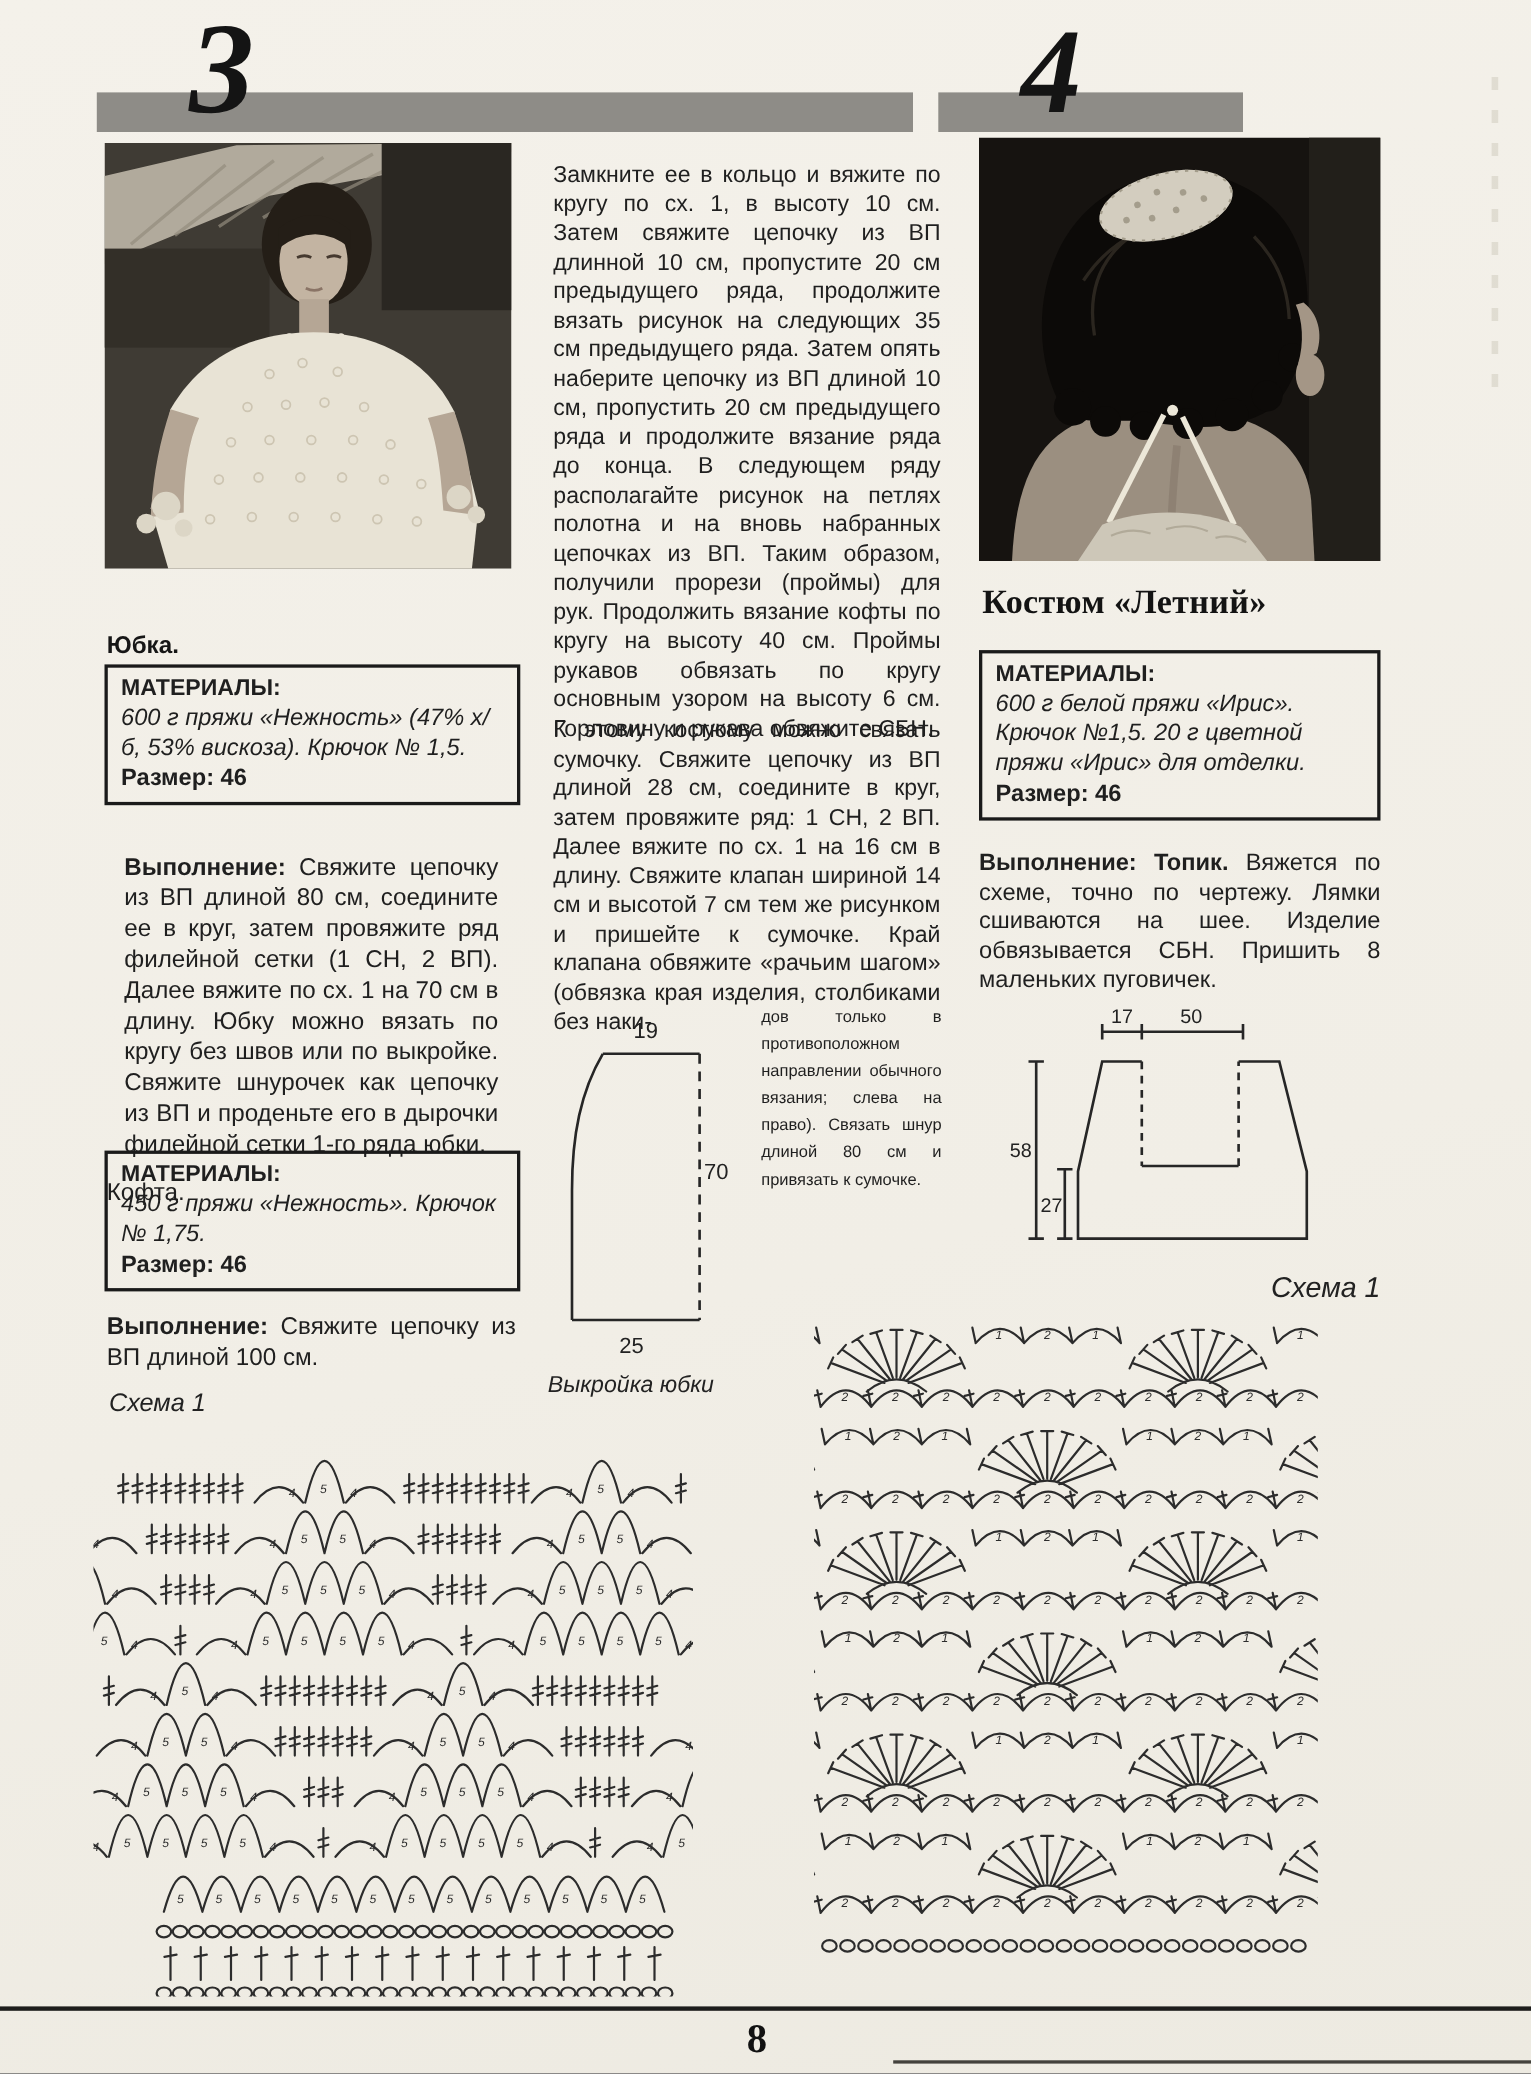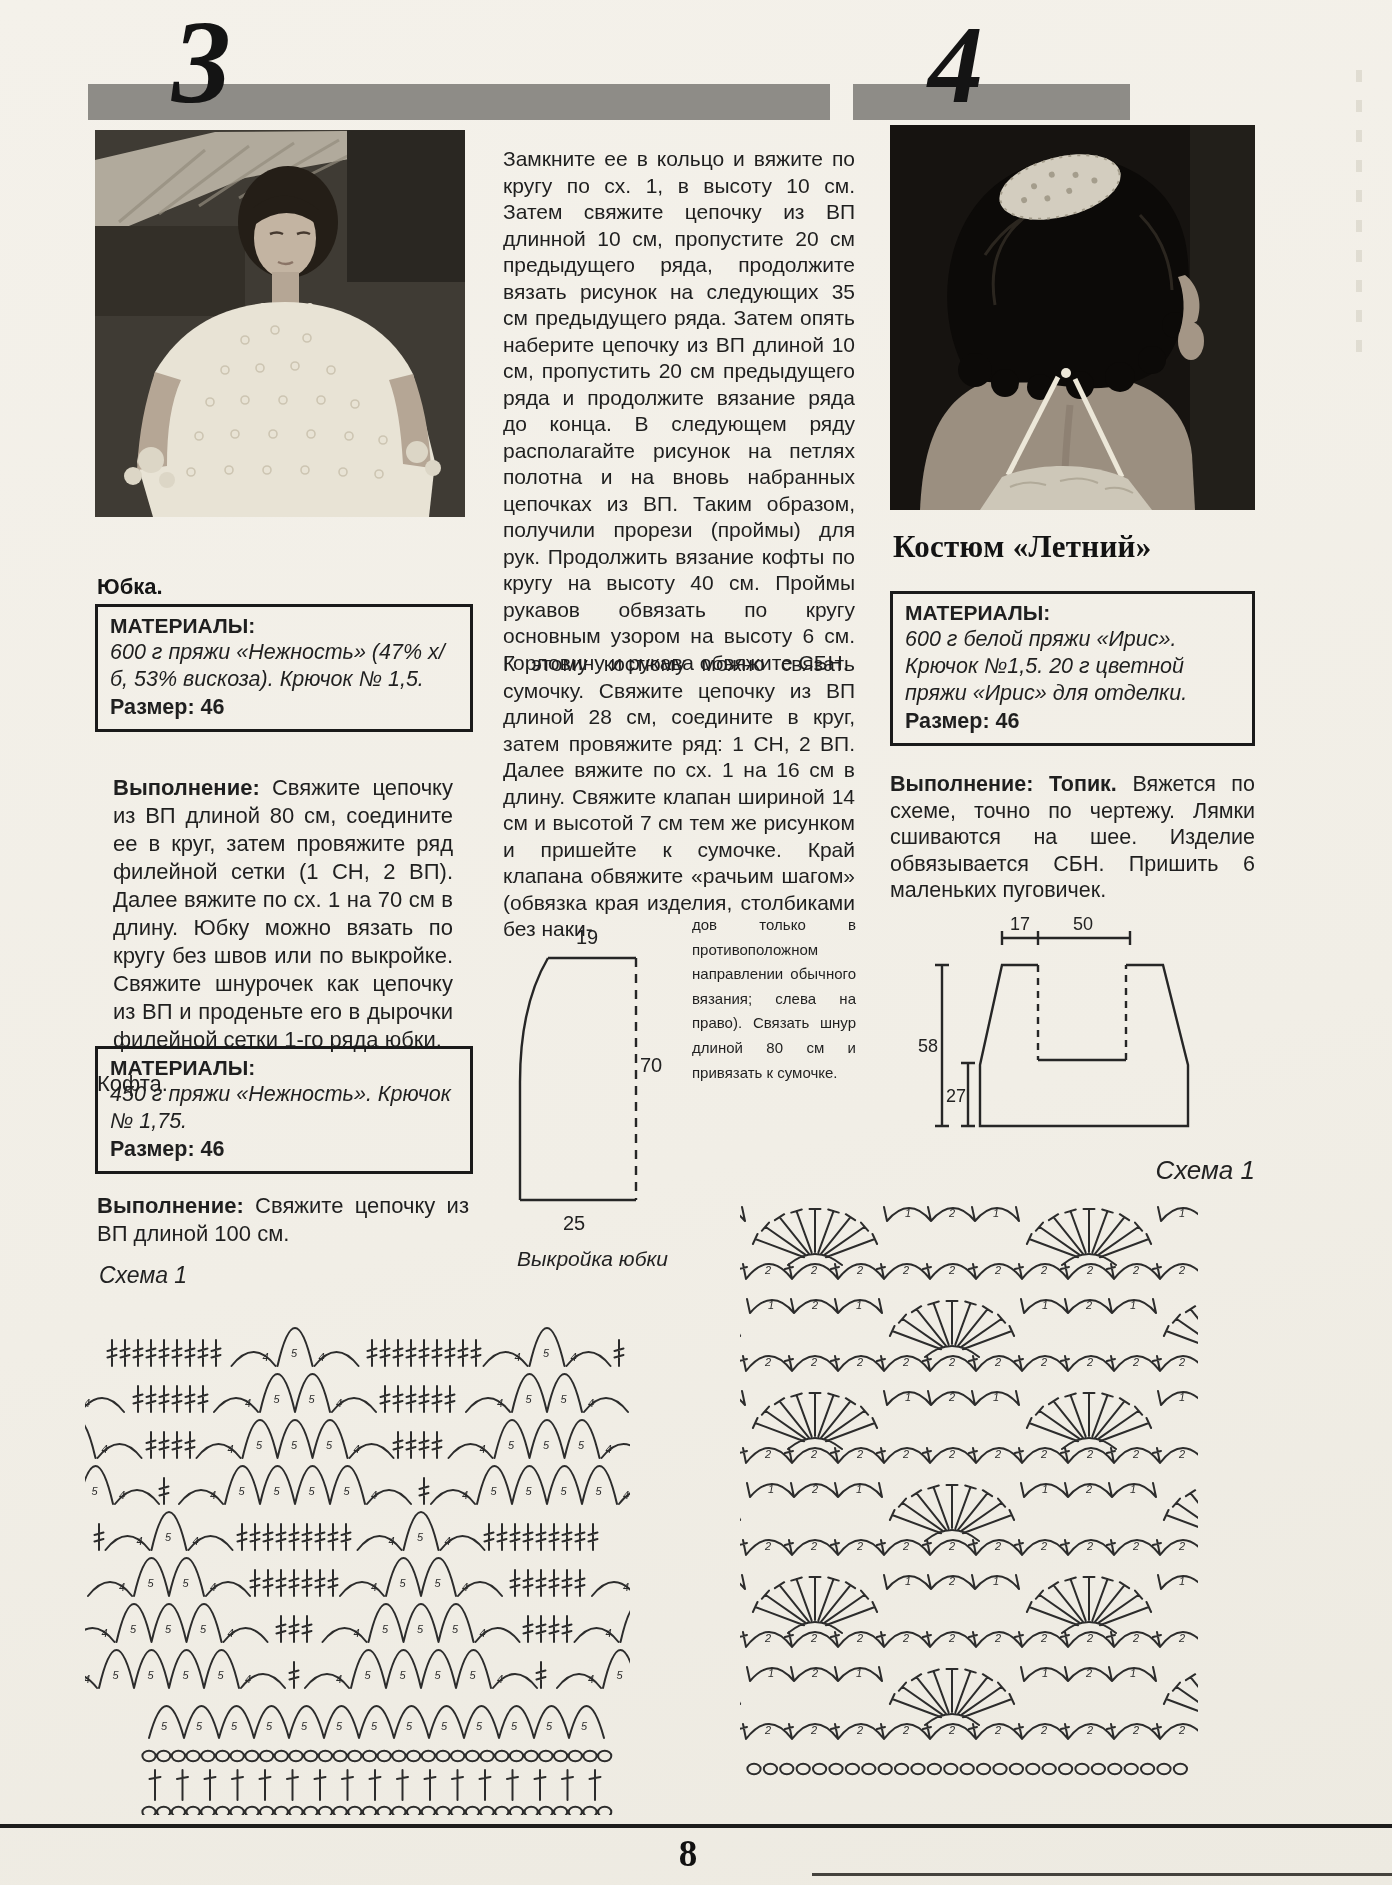--- a/index.html
+++ b/index.html
@@ -140,21 +140,21 @@
 
   <svg class="abs" style="left:508px;top:900px" width="170" height="345" viewBox="0 0 170 345">
     <text class="dim" x="68" y="44">19</text>
     <path class="outline" d="M40,58 L128,58"></path>
     <path class="outline" d="M128,58 L128,300" stroke-dasharray="9 7"></path>
     <path class="outline" d="M12,300 L128,300"></path>
     <path class="outline" d="M40,58 C20,92 12,132 12,182 L12,300"></path>
     <text class="dim" x="132" y="172">70</text>
     <text class="dim" x="55" y="330">25</text>
   </svg>
-  <div class="caption" style="left:517px;top:1247px">Выкройка юбки</div>
+  <div class="caption" style="left:498px;top:1247px">Выкройка юбки</div>
 
   <svg class="abs" style="left:890px;top:125px" width="365" height="385" viewBox="0 0 365 385">
     <rect width="365" height="385" fill="#161310"></rect>
     <rect x="300" width="65" height="385" fill="#221f1a"></rect>
     <path d="M30,385 C34,300 60,258 130,248 L220,252 C270,260 298,290 302,330 L305,385 Z" fill="#9b8f80"></path>
     <path d="M180,280 C176,320 174,352 174,385" stroke="#7e7264" stroke-width="7" opacity=".45" fill="none"></path>
     <path d="M78,250 C40,190 52,80 130,45 C200,12 280,45 295,115 C305,165 295,215 268,245 C230,272 180,262 150,258 C120,256 95,262 78,250 Z" fill="#0c0a08"></path>
     <g fill="#0c0a08">
       <circle cx="85" cy="245" r="17"></circle>
         <circle cx="115" cy="258" r="14"></circle>
@@ -193,21 +193,21 @@
 
   <div class="matbox" style="left:890px;top:591px;width:365px">
     <div class="mlabel">МАТЕРИАЛЫ:</div>
     <div class="mtext">600 г белой пряжи «Ирис». Крючок №1,5. 20 г цветной пряжи «Ирис» для отделки.</div>
     <div class="msize">Размер: 46</div>
   </div>
 
   <p class="body col-right" style="left:890px;top:771px;width:365px">
     <b class="lead">Выполнение:</b>
     <b class="lead">Топик.</b>
-    <span>Вяжется по схеме, точно по чертежу. Лямки сшиваются на шее. Изделие обвязывается СБН. Пришить 6 маленьких пуговичек.</span>
+    <span>Вяжется по схеме, точно по чертежу. Лямки сшиваются на шее. Изделие обвязывается СБН. Пришить 8 маленьких пуговичек.</span>
   </p>
 
   <svg class="abs" style="left:910px;top:910px" width="300" height="235" viewBox="0 0 300 235">
     <path class="outline" d="M92,28 L220,28 M92,21 L92,35 M128,21 L128,35 M220,21 L220,35" stroke-width="2"></path>
     <text class="dim2" x="100" y="20">17</text>
     <text class="dim2" x="163" y="20">50</text>
     <path class="outline" d="M128,55 L92,55 L70,155 L70,216 L278,216 L278,155 L253,55 L216,55"></path>
     <path class="outline" d="M128,150 L216,150"></path>
     <path class="outline" d="M128,55 L128,150 M216,55 M216,150 L216,55" stroke-dasharray="7 6" stroke-width="2"></path>
     <path class="outline" d="M32,55 L32,216 M25,55 L39,55 M25,216 L39,216" stroke-width="2"></path>

